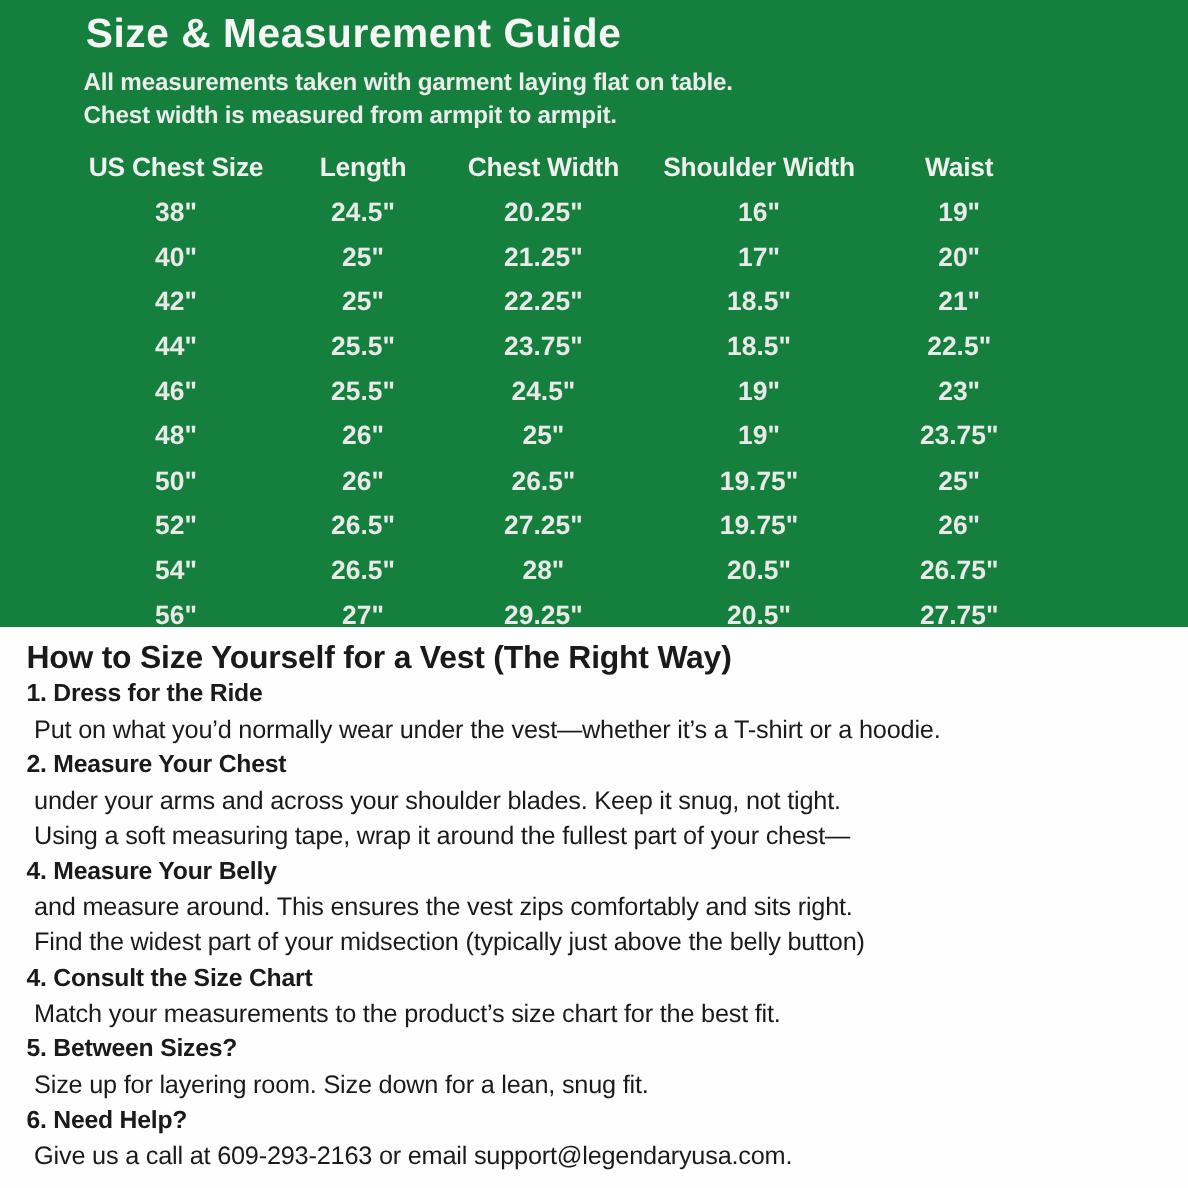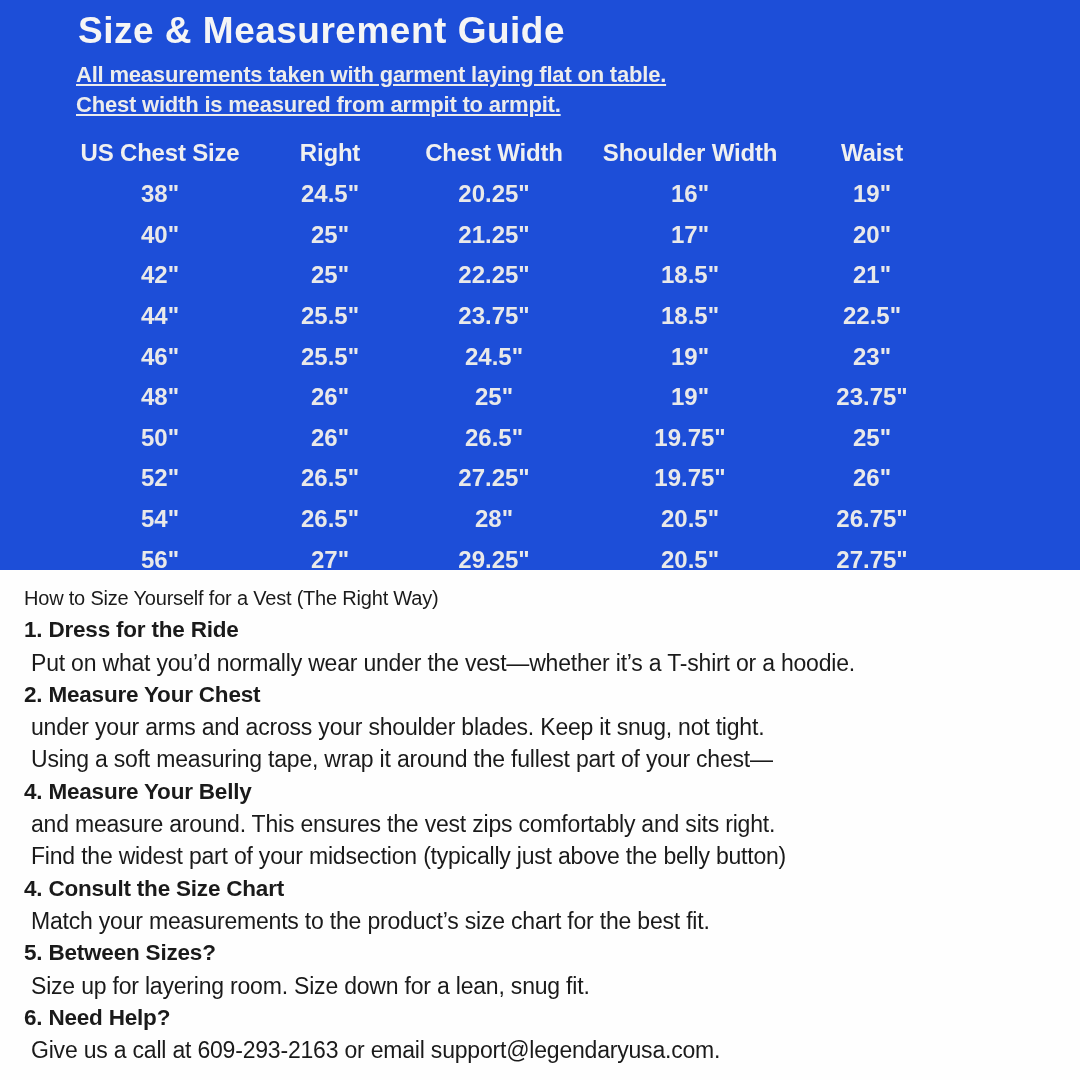--- a/index.html
+++ b/index.html
@@ -29,21 +29,20 @@
     letter-spacing: 0.5px;
     color: #f5f5f5;
   }
   .chart-note {
     margin: 0 0 0 76px;
     font-size: 22px;
     font-weight: bold;
     line-height: 30px;
     letter-spacing: -0.2px;
     color: #ececec;
-    text-decoration: underline;
   }
   table.size-table {
     border-collapse: collapse;
     table-layout: fixed;
     margin: 12px 0 0 76px;
     width: 860px;
   }
   .size-table col.c1 { width: 168px; }
   .size-table col.c2 { width: 172px; }
   .size-table col.c3 { width: 156px; }
@@ -72,56 +71,56 @@
     background: #fefefe;
     color: #1a1a1a;
     flex: 1 1 auto;
     padding: 12px 24px 0 24px;
     font-size: 23px;
     line-height: 32.3px;
     letter-spacing: -0.2px;
   }
   .guide-heading {
     margin: 0;
-    font-size: 20px;
-    font-weight: normal;
+    font-size: 29px;
+    font-weight: bold;
     line-height: 32.3px;
   }
   .step-title {
     font-weight: bold;
     font-size: 22.5px;
   }
   .step-line {
     font-weight: normal;
     padding-left: 7px;
     white-space: nowrap;
   }
 </style>
 </head>
 <body>
 
 <div class="page">
 
-  <section class="chart-panel" style="background: #1d4ed8; color: rgb(242, 242, 242);">
+  <section class="chart-panel" style="background: #15803d; color: rgb(242, 242, 242);">
     <h1 class="chart-title">Size &amp; Measurement Guide</h1>
     <p class="chart-note">All measurements taken with garment laying flat on table.</p>
     <p class="chart-note">Chest width is measured from armpit to armpit.</p>
 
     <table class="size-table">
       <colgroup>
         <col class="c1">
           <col class="c2">
           <col class="c3">
           <col class="c4">
           <col class="c5">
       </colgroup>
       <thead>
         <tr id="size-table-head">
             <th>US Chest Size</th>
-            <th>Right</th>
+            <th>Length</th>
             <th>Chest Width</th>
             <th>Shoulder Width</th>
             <th>Waist</th>
           </tr>
       </thead>
       <tbody id="size-table-body">
           <tr>
             <td>38"</td>
             <td>24.5"</td>
             <td>20.25"</td>

